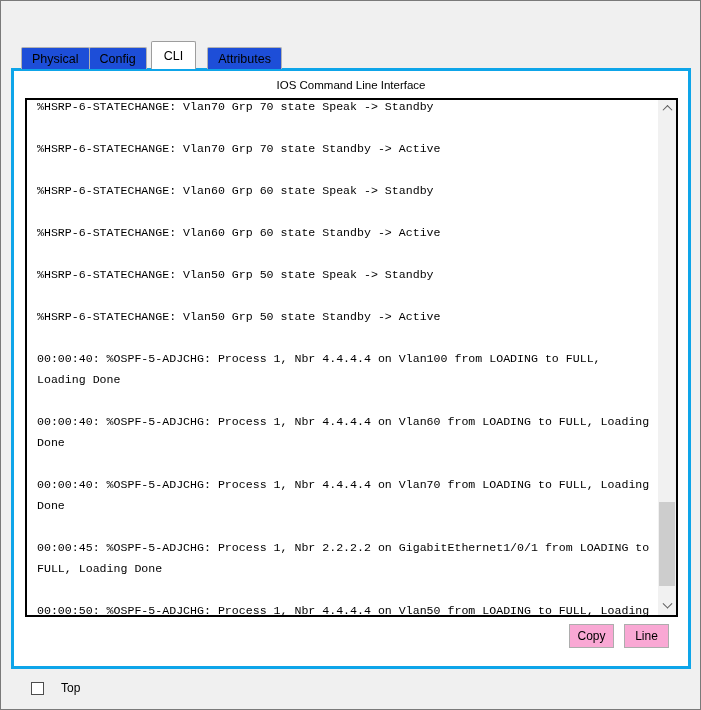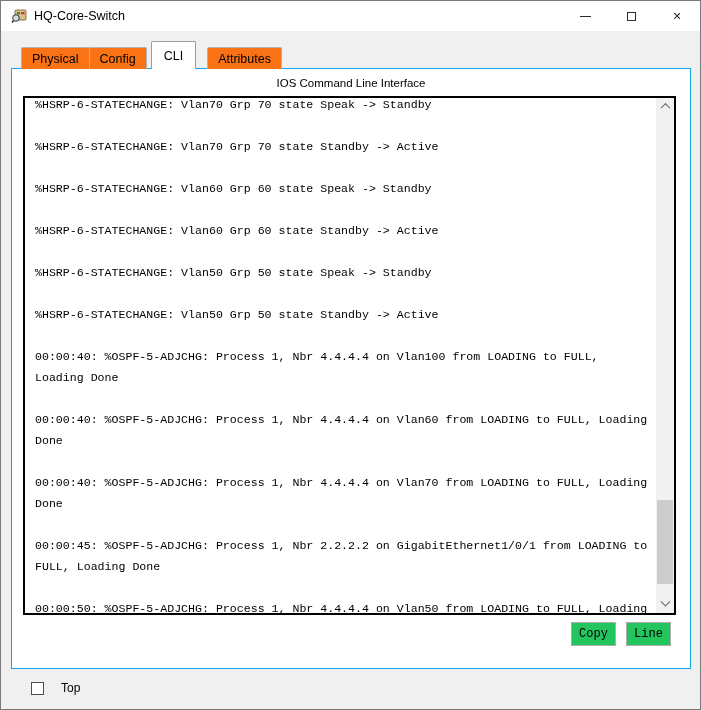--- a/index.html
+++ b/index.html
@@ -13,84 +13,63 @@
   .title-icon { margin-left:10px; width:16px; height:16px; flex:0 0 auto; }
   .title-text { margin-left:7px; font-size:12.5px; color:#000; }
   .win-controls { position:absolute; right:0; top:0; height:30px; display:flex; }
   .win-btn { width:46px; height:30px; display:flex; align-items:center; justify-content:center; cursor:default; }
   .glyph-min { width:11px; height:1px; background:#2b2b2b; }
   .glyph-max { width:9px; height:9px; border:1px solid #2b2b2b; }
   .glyph-close { font-size:11px; color:#2b2b2b; line-height:1; }
 
   
   .tabbar { position:absolute; left:20px; top:40px; height:28px; display:flex; align-items:flex-end; z-index:3; }
-  .tab { height:22px; padding:0 10px; background:#f97316; border:1px solid #b2b2b2; border-bottom:none;
+  .tab { height:22px; padding:0 10px; background:#1d4ed8; border:1px solid #b2b2b2; border-bottom:none;
          border-radius:2px 2px 0 0; font-size:12.5px; color:#000; display:flex; align-items:center; cursor:default; }
   .tab + .tab { margin-left:-1px;align-items:center; }
   .tab.active { background:#ffffff; height:28px; border-color:#9d9d9d; margin-left:4px; margin-right:12px;
                 padding:0 12px; position:relative; z-index:4; }
 
   
   .panel { position:absolute; left:10px; top:67px; width:680px; height:601px;
-           background:#ffffff; border:1px solid #0ea5e9; }
+           background:#ffffff; border:3px solid #0ea5e9; }
   .panel-title { text-align:center; font-size:11.5px; color:#000; padding-top:8px; }
 
   
   .terminal { position:absolute; left:11px; top:27px; width:653px; height:519px;
               border:2px solid #000; background:#ffffff; overflow:hidden; }
   .term-pre { white-space:pre; font-family:"Liberation Mono","DejaVu Sans Mono",monospace;
               font-size:11.6px; line-height:21px; letter-spacing:0; color:#000;
               margin:-4px 0 0 0; padding:0 0 0 10px; }
   .cursor { display:inline-block; width:2px; height:11px; background:#000; transform:translateY(2px); }
 
   .scrollbar { position:absolute; top:0; right:0; bottom:0; width:18px; background:#f1f1f1; }
   .sb-btn { position:absolute; left:0; width:18px; height:17px; display:flex; align-items:center; justify-content:center; }
   .sb-up { top:0; } .sb-down { bottom:0; }
   .chev { width:7px; height:7px; border-top:1.6px solid #5a5a5a; border-right:1.6px solid #5a5a5a; }
   .chev-up { transform:rotate(-45deg) translate(-1px,1px); }
   .chev-down { transform:rotate(135deg) translate(-2px,2px); }
   .sb-thumb { position:absolute; left:1px; width:16px; top:402px; height:84px; background:#cdcdcd; }
 
   
   .btn-row { position:absolute; top:553px; right:19px; display:flex; gap:10px; }
-  .pt-btn { min-width:45px; height:24px; padding:0 6px; background:#22c55e; border:1px solid #adadad;
-            font-family:Liberation Mono, monospace; font-size:12px; color:#000;
+  .pt-btn { min-width:45px; height:24px; padding:0 6px; background:#f9a8d4; border:1px solid #adadad;
+            font-family:Liberation Sans, sans-serif; font-size:12px; color:#000;
             display:flex; align-items:center; justify-content:center; cursor:default; }
 
   
   .footer { position:absolute; left:30px; top:680px; display:flex; align-items:center; gap:17px; }
   .checkbox { width:13px; height:13px; background:#fff; border:1px solid #4d4d4d; }
   .footer-label { font-size:12px; color:#000; }
 </style>
 </head>
 <body>
 
 <div class="window">
 
-  <div class="titlebar">
-    <svg class="title-icon" viewBox="0 0 16 16">
-      <rect x="4" y="2" width="11" height="10" rx="1" fill="#d9c089" stroke="#6b5a2a" stroke-width="0.8"></rect>
-      <rect x="6" y="4.2" width="3" height="2" fill="#2e7d32"></rect>
-      <rect x="10.2" y="4.2" width="3.3" height="2" fill="#c62828"></rect>
-      <line x1="2.6" y1="12.6" x2="1" y2="14.6" stroke="#333" stroke-width="1.6"></line>
-      <circle cx="5" cy="10" r="3.3" fill="#cfe4ee" fill-opacity="0.85" stroke="#333" stroke-width="1"></circle>
-    </svg>
-    <span class="title-text">HQ-Core-Switch</span>
-    <div class="win-controls">
-      <div class="win-btn">
-          <div class="glyph-min"></div>
-        </div>
-      <div class="win-btn">
-          <div class="glyph-max"></div>
-        </div>
-      <div class="win-btn">
-          <span class="glyph-close">✕</span>
-        </div>
-    </div>
-  </div>
 
   <div class="tabbar">
     <div class="tab">
         <span>Physical</span>
       </div>
     <div class="tab">
         <span>Config</span>
       </div>
     <div class="tab active">
         <span>CLI</span>

